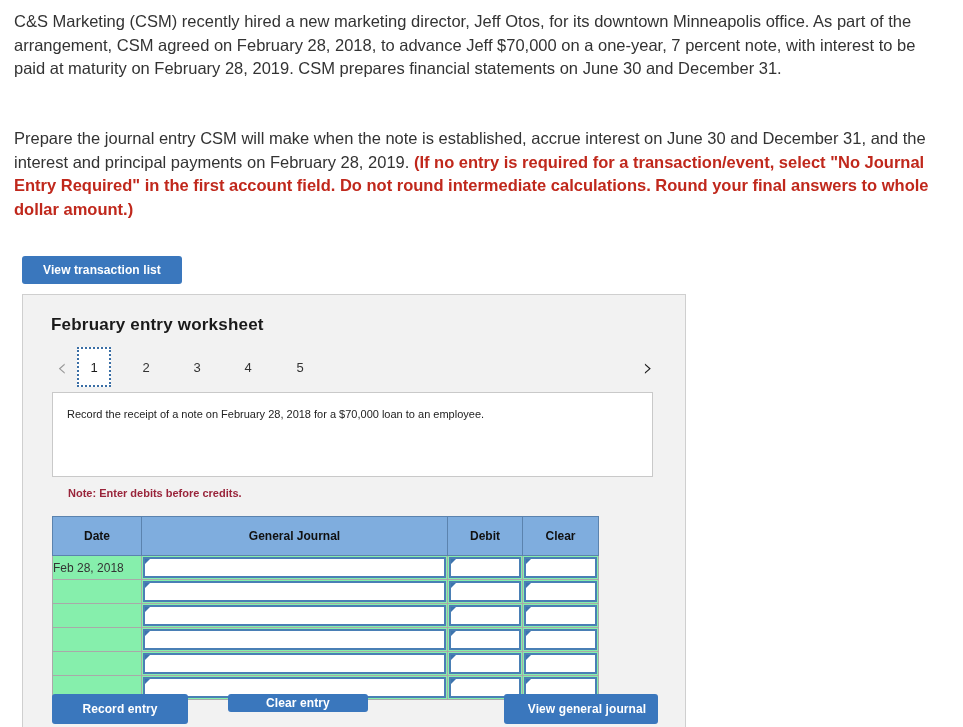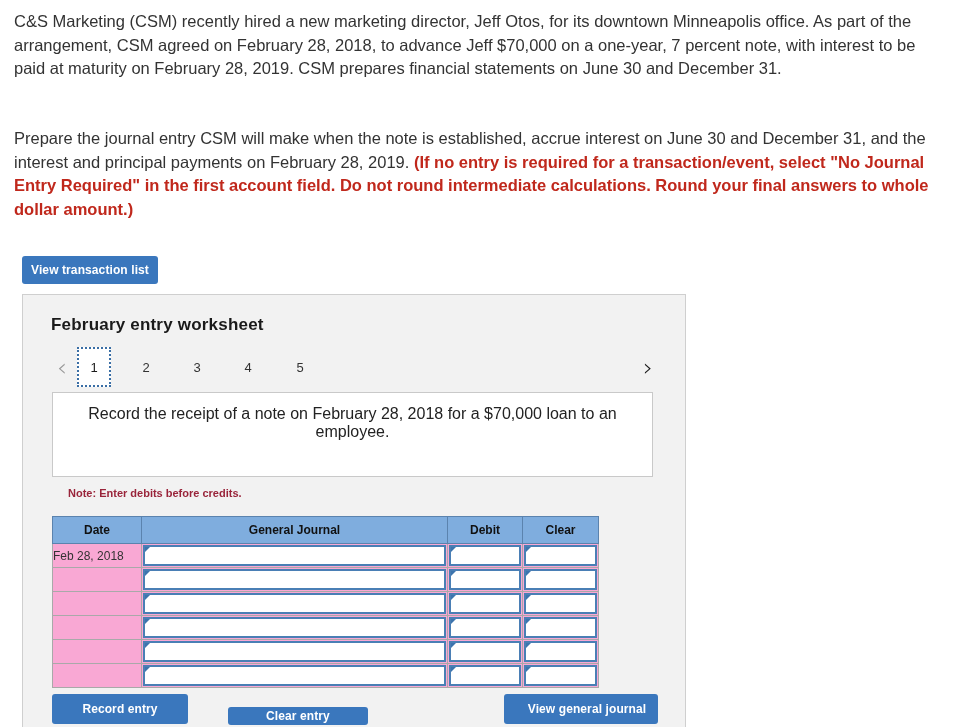--- a/index.html
+++ b/index.html
@@ -41,21 +41,21 @@
     border-radius: 3px;
     cursor: pointer;
     padding: 0;
     font-family: "Liberation Sans", sans-serif;
     letter-spacing: 0.1px;
   }
   #view-transaction-list {
     position: absolute;
     left: 22px;
     top: 256px;
-    width: 136px;
+    width: 160px;
     height: 28px;
   }
 
   
   #panel {
     position: absolute;
     left: 22px;
     top: 294px;
     width: 664px;
     height: 433px;
@@ -121,24 +121,23 @@
   
   #txn-desc {
     position: absolute;
     left: 52px;
     top: 392px;
     width: 601px;
     height: 85px;
     background: #ffffff;
     border: 1px solid #c9c9c9;
     padding: 12px 14px;
-    font-size: 16px;
+    font-size: 11px;
     line-height: 18px;
     color: #222222;
-    text-align: center;
   }
 
   #debit-note {
     position: absolute;
     left: 68px;
     top: 487px;
     font-size: 11px;
     font-weight: bold;
     color: #99243a;
   }
@@ -152,28 +151,28 @@
     border-collapse: collapse;
     table-layout: fixed;
   }
   #journal-table th {
     background: #7fadde;
     border: 1px solid #5b83ae;
     color: #111111;
     font-size: 12px;
     font-weight: bold;
     height: 21px;
-    padding: 6px;
+    padding: 12px;
     text-align: center;
   }
   #journal-table td {
     border: 1px solid #a9a9a9;
     padding: 0;
     height: 24px;
-    background: #f9a8d4;
+    background: #86efac;
     vertical-align: middle;
   }
   td.date-cell {
     font-size: 12px;
     color: #333333;
     padding-left: 6px;
     text-align: left;
   }
   .cellwrap { position: relative; width: 100%; height: 100%; }
   .fld {
@@ -190,21 +189,21 @@
     border-right: 5px solid transparent;
   }
   
   .col-date   { width: 89px; }
   .col-gj     { width: 306px; }
   .col-debit  { width: 75px; }
   .col-credit { width: 76px; }
 
   
   #record-entry      { position: absolute; left: 52px;  top: 694px; width: 136px; height: 30px; text-align: right; }
-  #clear-entry       { position: absolute; left: 228px; top: 694px; width: 140px; height: 18px; margin-top: 13px; }
+  #clear-entry       { position: absolute; left: 228px; top: 694px; width: 140px; height: 18px; }
   #view-gen-journal  { position: absolute; left: 504px; top: 694px; width: 154px; height: 30px; padding-left: 12px; }
 </style>
 </head>
 <body>
 
 <div id="root">
 
   <div class="prose" id="para1">C&amp;S Marketing (CSM) recently hired a new marketing director, Jeff Otos, for its downtown Minneapolis office. As part of the arrangement, CSM agreed on February 28, 2018, to advance Jeff $70,000 on a one-year, 7 percent note, with interest to be paid at maturity on February 28, 2019. CSM prepares financial statements on June 30 and December 31.</div>
 
   <div class="prose" id="para2">

